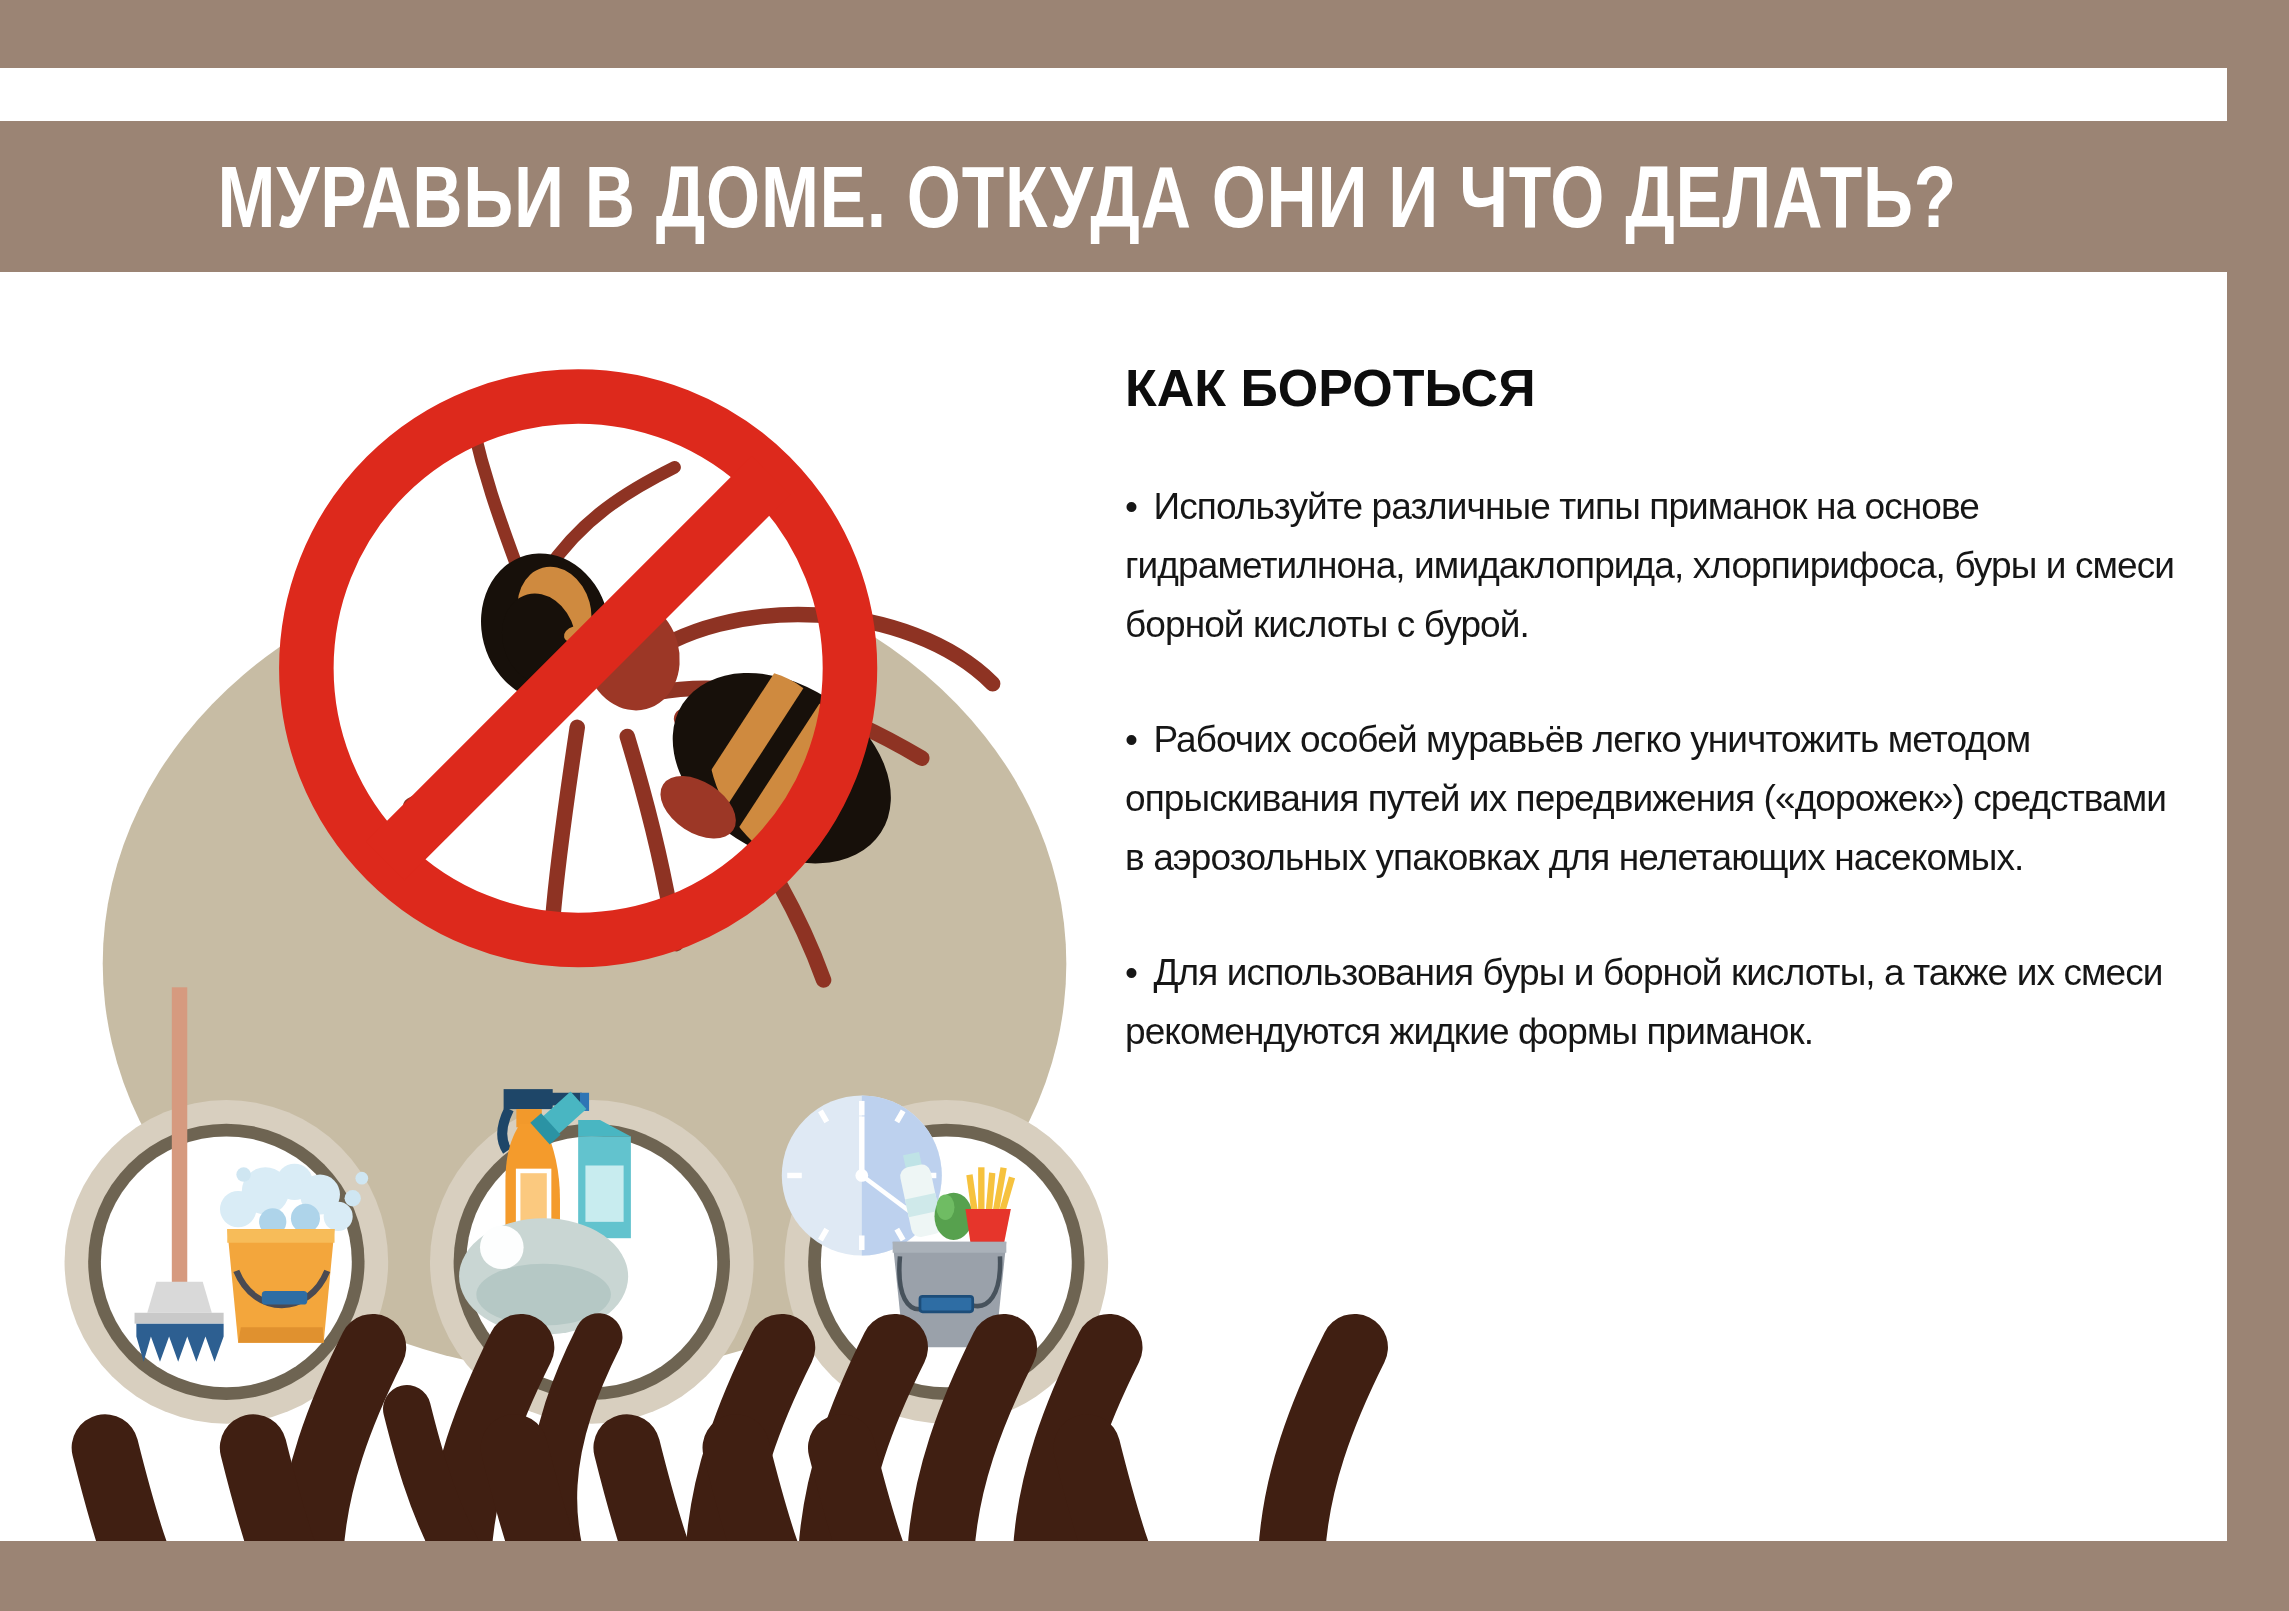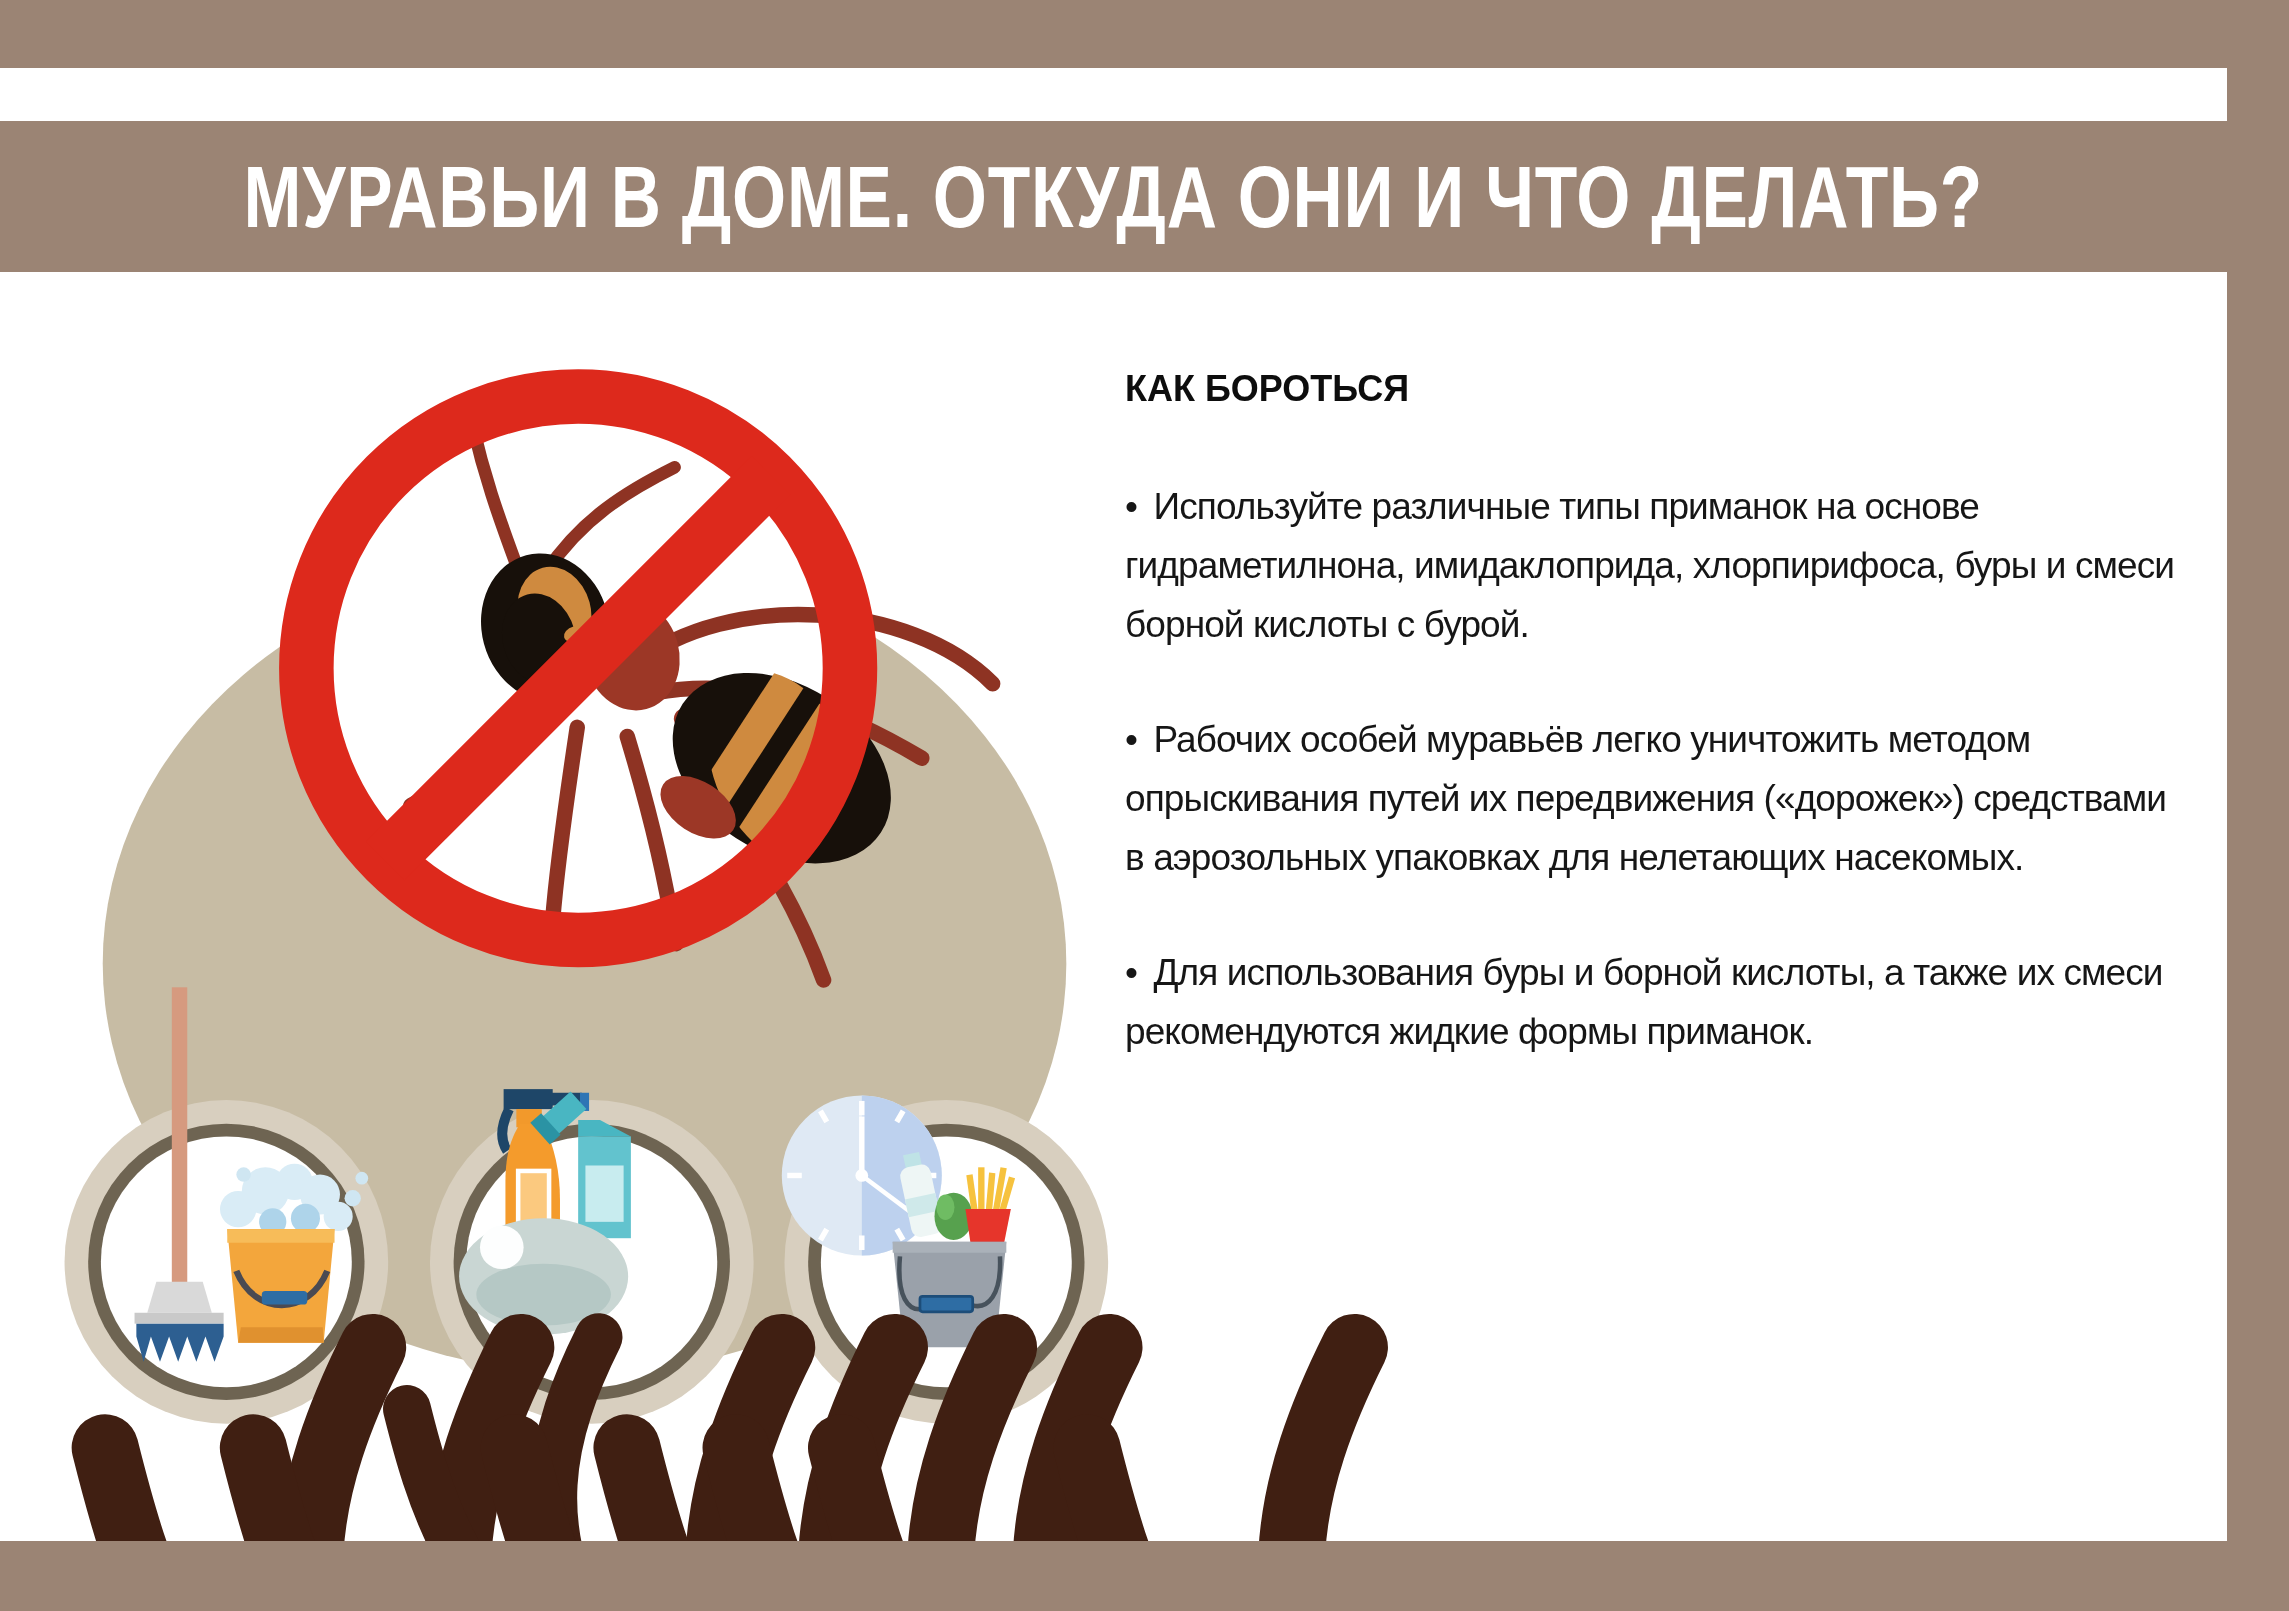--- a/index.html
+++ b/index.html
@@ -7,30 +7,30 @@
     position:relative; width:2289px; height:1611px; overflow:hidden; background:#ffffff;
     font-family:"Liberation Sans","DejaVu Sans",sans-serif;
   }
   
   .top-bar{position:absolute;left:0;top:0;width:2289px;height:68px;background:#9b8474;}
   .white-stripe{position:absolute;left:0;top:68px;width:2227px;height:53px;background:#ffffff;}
   .right-rail{position:absolute;left:2227px;top:0;width:62px;height:1611px;background:#9b8474;}
   .bottom-bar{position:absolute;left:0;top:1541px;width:2289px;height:70px;background:#9b8474;}
   .header-band{
     position:absolute;left:0;top:121px;width:2227px;height:151px;background:#9b8474;
-    display:flex;align-items:center;justify-content:center;
+    display:flex;align-items:center;justify-content:flex-start;
   }
   .poster-title{
     color:#ffffff;font-weight:bold;font-size:87px;line-height:1;white-space:nowrap;
     display:inline-block;transform:scaleX(0.80);letter-spacing:0.9px;
   }
   
   .how-to{position:absolute;left:1125px;top:362px;width:1059px;color:#161616;}
   .how-to h2{
-    margin:0 0 62px 0;font-size:36px;line-height:53px;font-weight:bold;color:#0d0d0d;
+    margin:0 0 62px 0;font-size:52px;line-height:53px;font-weight:bold;color:#0d0d0d;
     letter-spacing:0;
   }
   .how-to ul{list-style:none;margin:0;padding:0;font-size:37px;line-height:59px;letter-spacing:-0.9px;}
   .how-to li{margin:0 0 56px 0;}
   .how-to li:last-child{margin-bottom:0;}
   .how-to li::before{content:"•";margin-right:16.4px;}
   
   .illo{position:absolute;left:0;top:0;width:2289px;height:1611px;}
 </style>
 </head>

